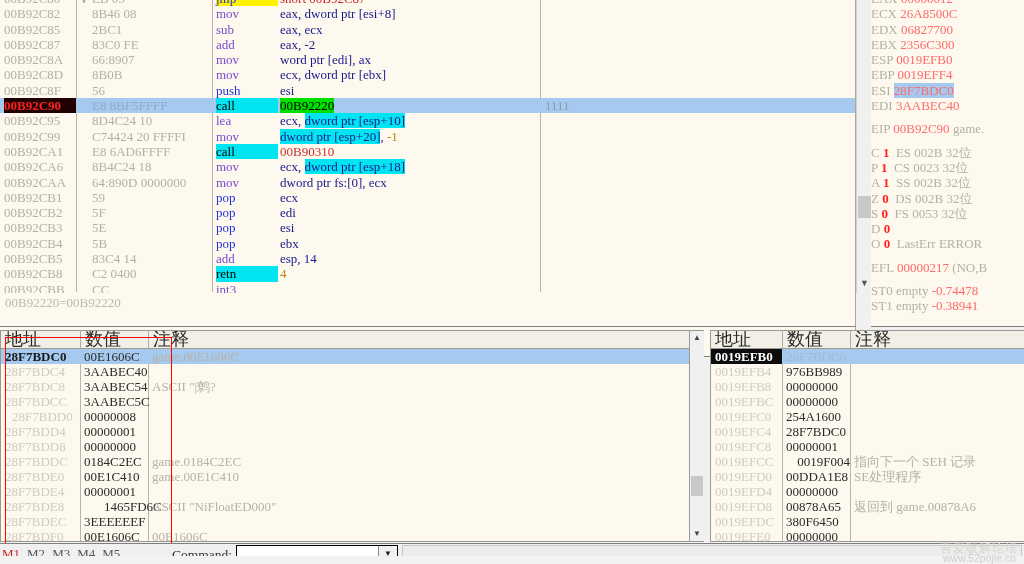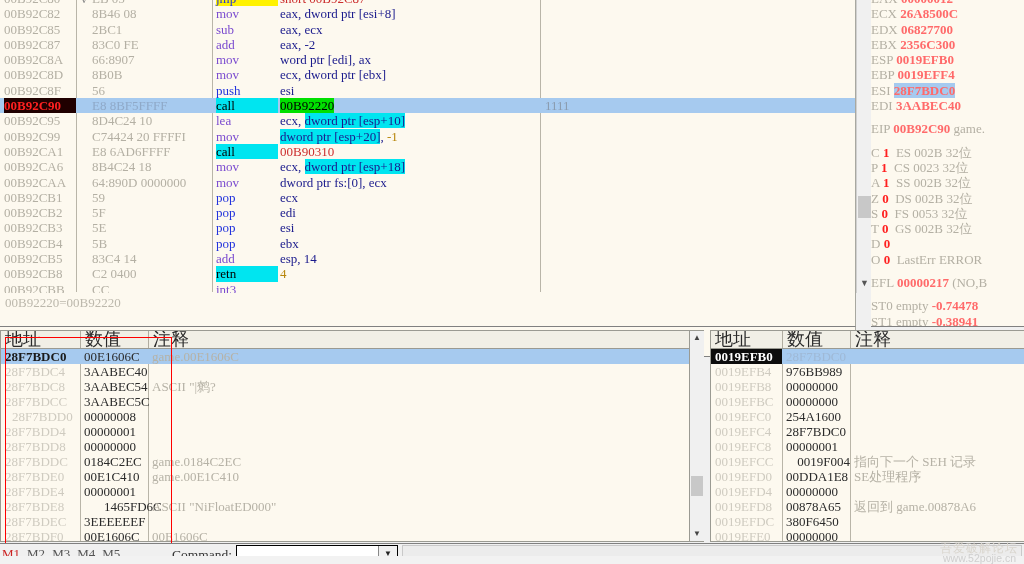--- a/index.html
+++ b/index.html
@@ -73,21 +73,21 @@
     padding:2px 0 0 5px; font-size:13px; color:#bcb8ac;
   }
 
   
   #regs {
     left:871px; top:0; width:153px; height:327px;
     border-bottom:1px solid #808080;
   }
   .r-row { height:15.3px; line-height:15.3px; font-size:13px; white-space:pre; }
   .r-name { color:#b4b0a4; }
-  .r-val  { color:#ff6a6a; font-weight:bold; }
+  .r-val  { color:#ff6a6a; font-weight:normal; }
   .r-val.hl { background:#a6caef; color:#ff6a6a; }
   .r-note { color:#b4b0a4; }
   .r-flagnum { color:#ff2020; font-weight:bold;}
   .r-gap { height:8px; }
 
   
   #d-scroll {
     position:absolute; left:856px; top:0; width:15px; height:293px;
     background:#f0f0f0; border-left:1px solid #d0d0d0;
   }
@@ -272,21 +272,20 @@
         <div class="r-row"><span class="r-name">ESI</span> <span class="r-val hl">28F7BDC0</span></div>
         <div class="r-row"><span class="r-name">EDI</span> <span class="r-val">3AABEC40</span></div>
         <div class="r-gap"></div>
         <div class="r-row"><span class="r-name">EIP</span> <span class="r-val">00B92C90</span> <span class="r-note">game.</span></div>
         <div class="r-gap"></div>
         <div class="r-row"><span class="r-name">C</span> <span class="r-flagnum">1</span>  <span class="r-name">ES</span> <span class="r-name">002B</span> <span class="r-name">32位</span></div>
         <div class="r-row"><span class="r-name">P</span> <span class="r-flagnum">1</span>  <span class="r-name">CS</span> <span class="r-name">0023</span> <span class="r-name">32位</span></div>
         <div class="r-row"><span class="r-name">A</span> <span class="r-flagnum">1</span>  <span class="r-name">SS</span> <span class="r-name">002B</span> <span class="r-name">32位</span></div>
         <div class="r-row"><span class="r-name">Z</span> <span class="r-flagnum">0</span>  <span class="r-name">DS</span> <span class="r-name">002B</span> <span class="r-name">32位</span></div>
         <div class="r-row"><span class="r-name">S</span> <span class="r-flagnum">0</span>  <span class="r-name">FS</span> <span class="r-name">0053</span> <span class="r-name">32位</span></div>
-        <div class="r-row"><span class="r-name">T</span> <span class="r-flagnum">0</span>  <span class="r-name">GS</span> <span class="r-name">002B</span> <span class="r-name">32位</span></div>
         <div class="r-row"><span class="r-name">D</span> <span class="r-flagnum">0</span></div>
         <div class="r-row"><span class="r-name">O</span> <span class="r-flagnum">0</span>  <span class="r-name">LastErr</span> <span class="r-name">ERROR</span></div>
         <div class="r-gap"></div>
         <div class="r-row"><span class="r-name">EFL</span> <span class="r-val">00000217</span> <span class="r-name">(NO,B</span></div>
         <div class="r-gap"></div>
         <div class="r-row"><span class="r-name">ST0</span> <span class="r-name">empty</span> <span class="r-val">-0.74478</span></div>
         <div class="r-row"><span class="r-name">ST1</span> <span class="r-name">empty</span> <span class="r-val">-0.38941</span></div>
       </div>
   </div>
 

